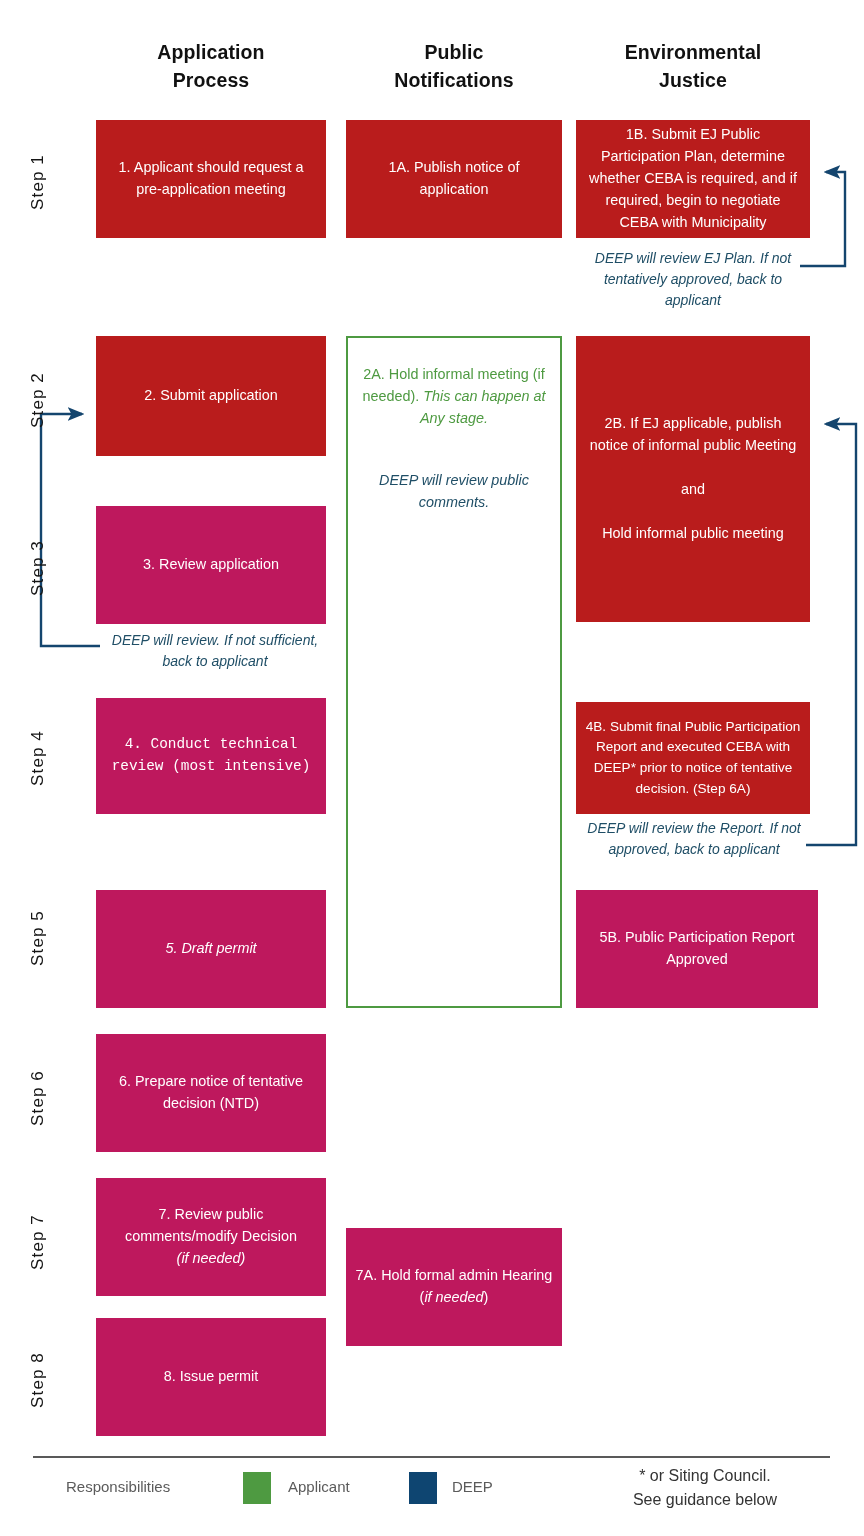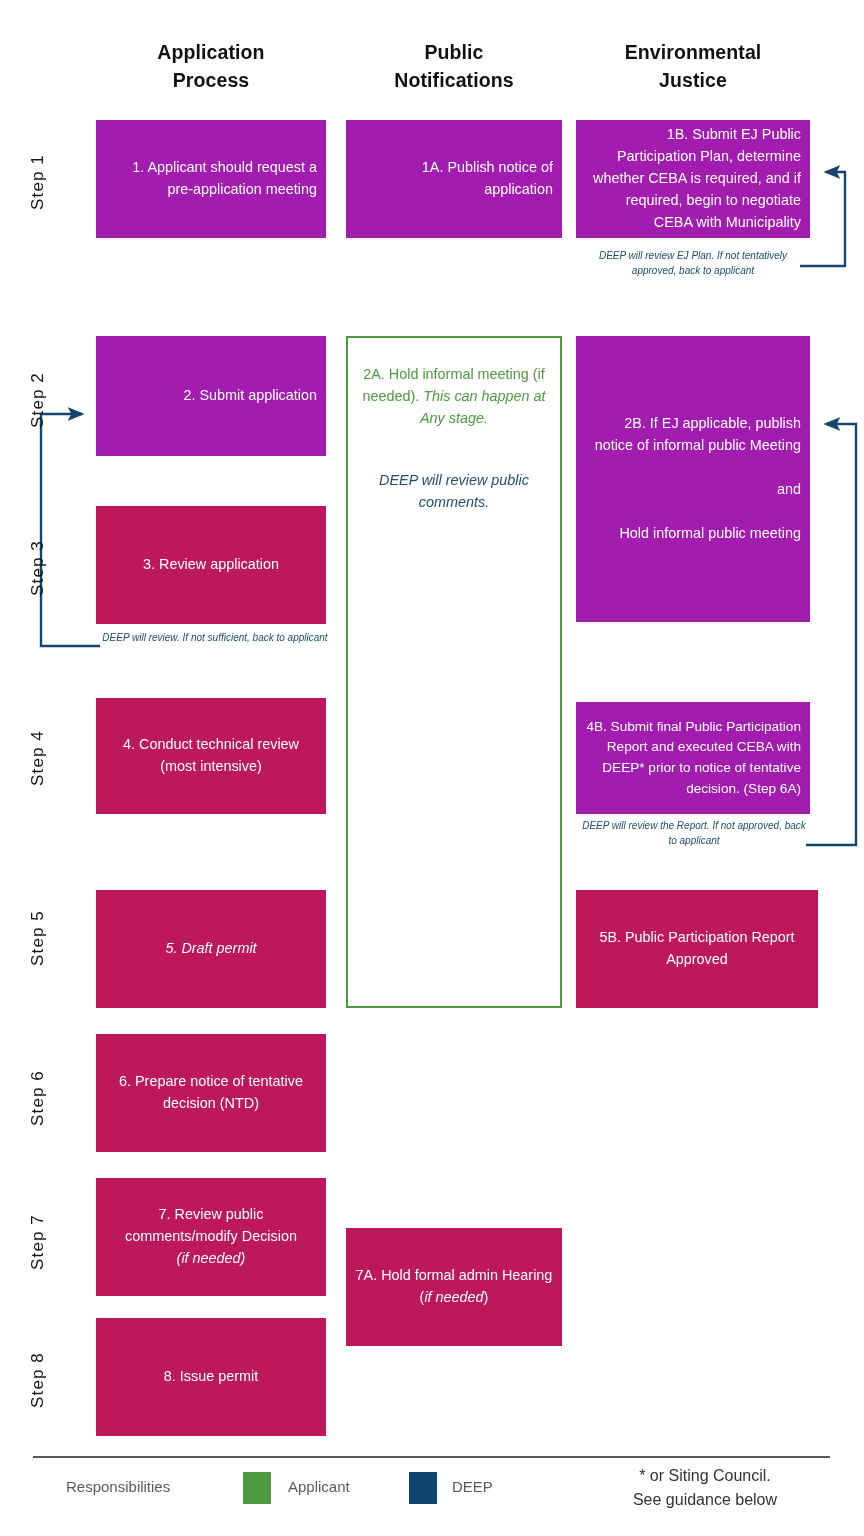--- a/index.html
+++ b/index.html
@@ -50,23 +50,22 @@
     display: flex;
     align-items: center;
     justify-content: center;
     text-align: center;
     font-size: 14.4px;
     line-height: 1.52;
     padding: 4px 9px;
   }
   .box .inner { width: 100%; }
   .box.green {
-    background: #a21caf;
+    background: #b91c1c;
     color: #ffffff;
-    text-align: right;
   }
   .box.blue {
     background: #be185d;
     color: #ffffff;
   }
   .box.outline {
     background: #ffffff;
     border: 2px solid #4E9A41;
     color: #4E9A41;
     align-items: flex-start;
@@ -77,21 +76,21 @@
     margin-top: 40px;
     color: #1F4E66;
     font-style: italic;
   }
   .it { font-style: italic; }
 
   
   .note {
     position: absolute;
     font-style: italic;
-    font-size: 10px;
+    font-size: 14px;
     line-height: 1.50;
     color: #1F4E66;
     text-align: center;
   }
 
   
   #wires {
     position: absolute;
     left: 0; top: 0;
     width: 864px; height: 1536px;
@@ -199,21 +198,21 @@
 
 Hold informal public meeting</span>
   </div>
 
   <div class="box blue" style="left:96px; top:506px; width:230px; height:118px;">
     <span class="inner">3. Review application</span>
   </div>
 
   <div class="note" style="left:96px; top:630px; width:238px;">DEEP will review. If not sufficient, back to applicant</div>
 
-  <div class="box blue" style="left:96px; top:698px; width:230px; height:116px;">
+  <div class="box blue" style="left:96px; top:698px; width:230px; height:116px;font-family:Liberation Mono, monospace;">
     <span class="inner">4. Conduct technical review (most intensive)</span>
   </div>
 
   <div class="box green" style="left:576px; top:702px; width:234px; height:112px; font-size:13.6px;">
     <span class="inner">4B. Submit final Public Participation Report and executed CEBA with DEEP* prior to notice of tentative decision. (Step 6A)</span>
   </div>
 
   <div class="note" style="left:578px; top:818px; width:232px;">DEEP will review the Report. If not approved, back to applicant</div>
 
   <div class="box blue" style="left:96px; top:890px; width:230px; height:118px;font-style:italic;">

